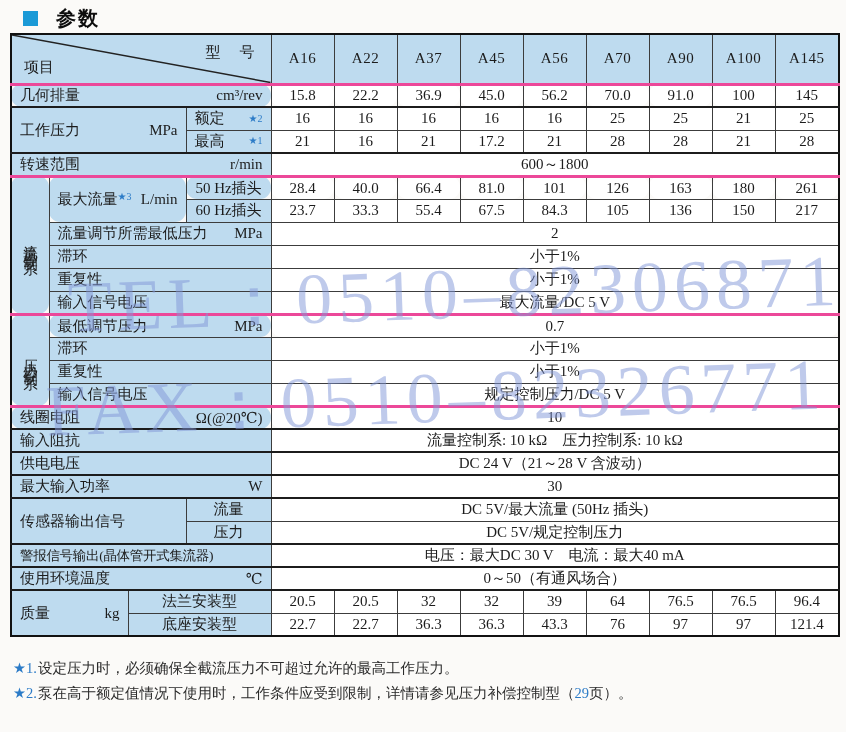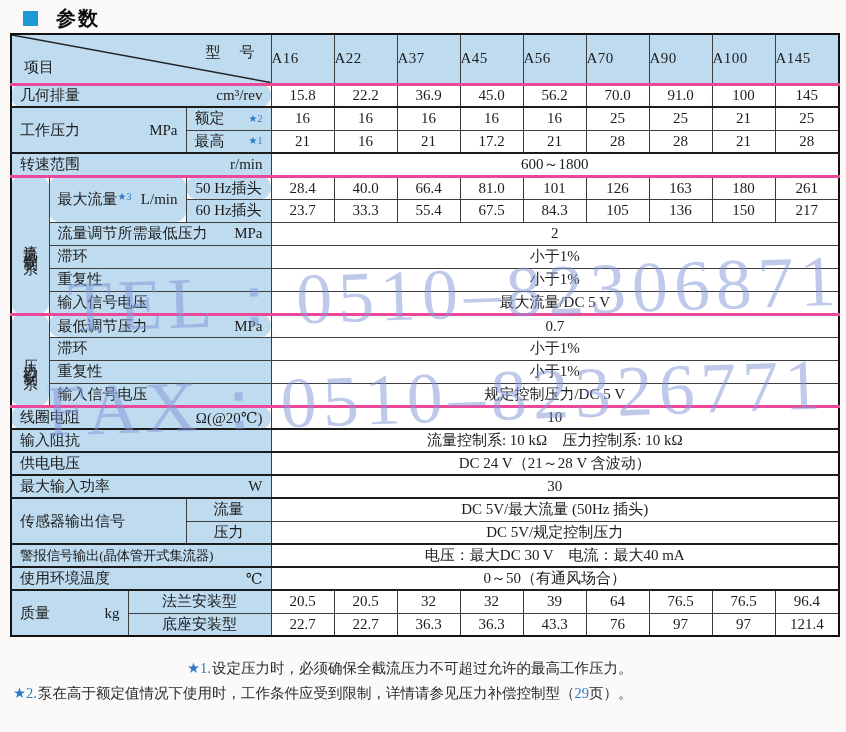--- a/index.html
+++ b/index.html
@@ -23,36 +23,36 @@
     border-collapse:collapse;
     border:2px solid #111;
     font-size:15px;
   }
   td { border:1px solid #3c3c3c; height:23px; overflow:hidden; vertical-align:middle; }
   tr.hdr td { height:50px; }
   tr.bt2 td { border-top:2px solid #1c1c1c; }
   tr.bt3 td { border-top:3px solid #ec4899;border-radius:11px; }
   td.blue { background:#bedbef; }
   td.white { background:#ffffff; text-align:center; }
-  td.model { text-align:left; letter-spacing:0.5px; }
+  td.model { text-align:center; letter-spacing:0.5px; }
   td.lab { padding:0 8px; }
   .flexcell { display:flex; justify-content:space-between; align-items:center; width:100%; }
   .star { color:#2c7bc7; font-size:10px; vertical-align:4px; line-height:1; }
   .sublab { text-align:center; }
   td.vside { padding:0; text-align:center; }
   .vtext { writing-mode:vertical-lr; text-orientation:upright; letter-spacing:4px; font-size:14.5px; line-height:1; display:inline-block; }
   .tight { font-size:13.5px; letter-spacing:-0.3px; }
   
   td.corner { position:relative; padding:0; }
   .diag { position:absolute; left:0; top:0; width:100%; height:100%; }
   .corner-model { position:absolute; right:14px; top:8px; letter-spacing:2px; }
   .corner-item { position:absolute; left:12px; bottom:6px; }
   
   .notes { position:absolute; left:13px; top:656px; font-size:14.5px; color:#2a2a2a; }
-  .note { height:25px; line-height:25px; white-space:nowrap;text-align:right; }
+  .note { height:25px; line-height:25px; white-space:nowrap; }
   .nstar { color:#2c7bc7; margin-right:1px; }
   .npage { color:#2c7bc7; }
   
   .wm {
     position:absolute; z-index:5; pointer-events:none;
     font-family:"Liberation Serif","DejaVu Serif",serif;
     font-size:72px; letter-spacing:6px; white-space:nowrap;
     color:rgba(128,150,216,0.50);
     transform:rotate(-2deg);
   }

